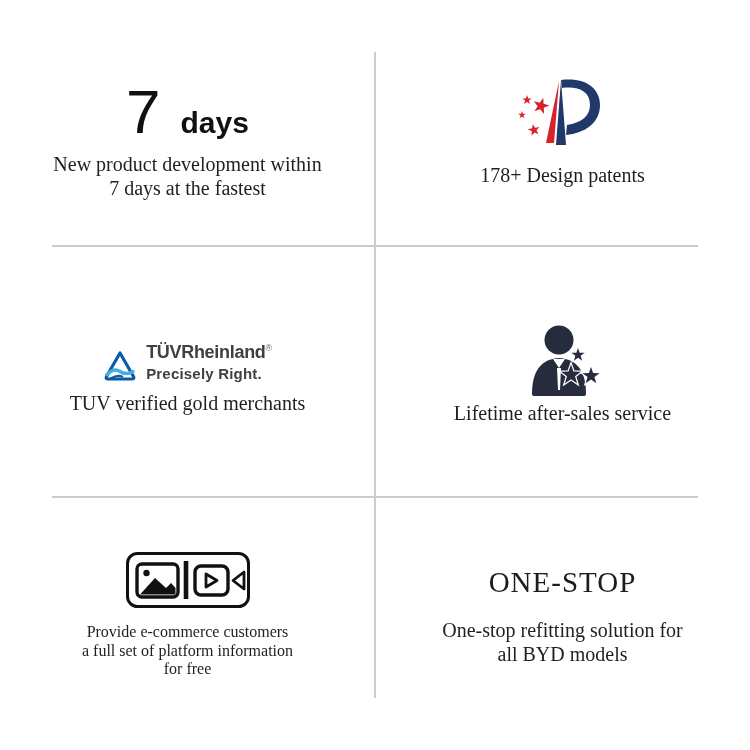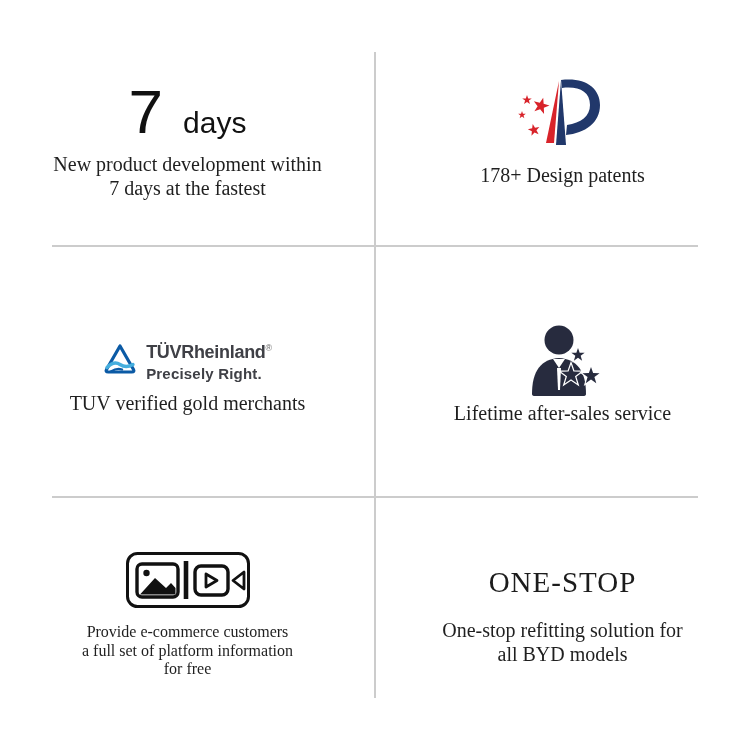--- a/index.html
+++ b/index.html
@@ -10,26 +10,26 @@
   .cell{display:flex;flex-direction:column;align-items:center;justify-content:center;text-align:center;}
   .c1{padding-top:36px;} .c2{padding-top:20px;}
   .c3{padding-top:15px;} .c4{padding-top:7px;}
   .c5{padding-bottom:16px;} .c6{padding-bottom:14px;text-align:center;}
   .divider{position:absolute;background:#cccccc;}
   .div-v{left:374px;top:52px;width:2px;height:646px;}
   .div-h{left:52px;width:646px;height:2px;}
   .div-h1{top:245px;} .div-h2{top:496px;}
   .headline7{display:flex;align-items:baseline;font-family:"Liberation Sans","DejaVu Sans",sans-serif;color:#111;}
   .num7{font-size:62px;font-weight:300;line-height:1;}
-  .unit7{font-size:30px;font-weight:400;margin-left:20px;}
+  .unit7{font-size:30px;font-weight:700;margin-left:20px;}
   .caption{font-size:20px;line-height:1.18;color:#1f1f1f;margin-top:10px;}
   .caption-s{font-size:16px;line-height:1.18;color:#1f1f1f;margin-top:14px;}
   .cap-nomargin{margin-top:14px;}
   .onestop{font-size:29px;letter-spacing:1px;color:#1c1c1c;margin-bottom:20px;}
-  .tuv-row{display:flex;align-items:flex-start;}
+  .tuv-row{display:flex;align-items:flex-end;}
   .tuv-txt{margin-left:9px;text-align:left;font-family:"Liberation Sans","DejaVu Sans",sans-serif;color:#3f4046;}
   .tuv-brand{font-size:18px;font-weight:700;line-height:1.1;letter-spacing:-0.3px;}
   .tuv-reg{font-size:9px;vertical-align:super;font-weight:400;color:#6a6a6a;}
   .tuv-tag{font-size:15px;font-weight:700;margin-top:2px;letter-spacing:0.2px;}
   svg{display:block;}
 </style>
 </head>
 <body>
 
 <div class="grid">

